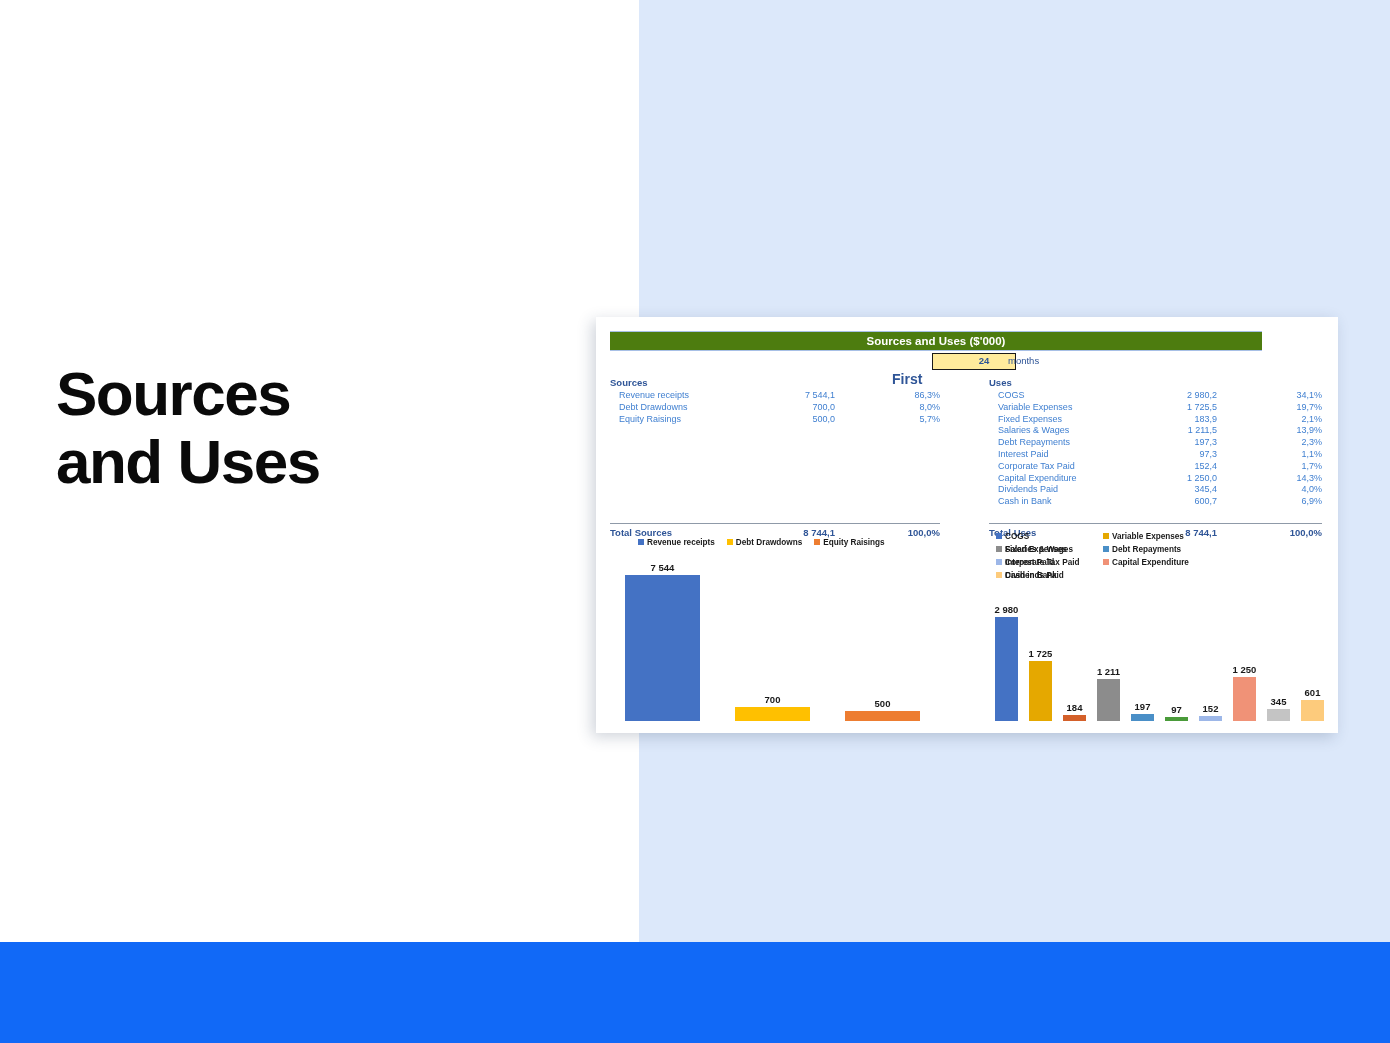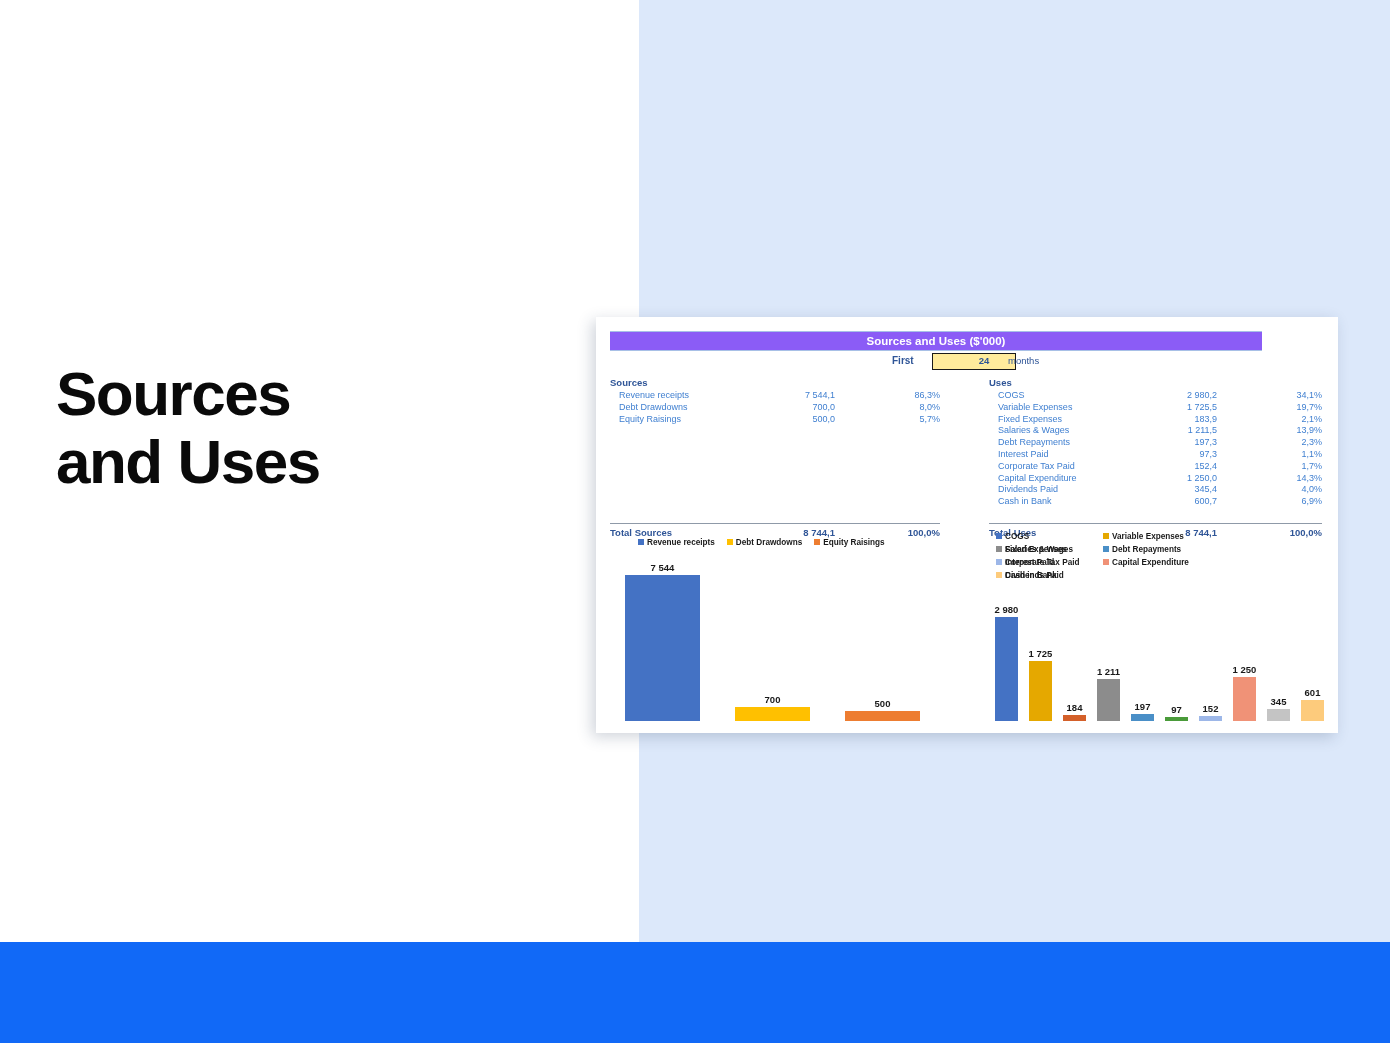--- a/index.html
+++ b/index.html
@@ -56,36 +56,36 @@
   
   #card{
     position:absolute;left:596px;top:317px;width:742px;height:416px;
     background:#ffffff;
     box-shadow:-4px 4px 14px rgba(40,60,90,.22);
   }
   #card-inner{position:absolute;inset:0;}
 
   .title-bar{
     position:absolute;left:14px;top:14px;width:652px;height:18px;
-    background:#8b5cf6;
+    background:#4d7c0f;
     border-top:1px solid #a8c0e6;border-bottom:1px solid #a8c0e6;
     color:#ffffff;font-size:11.5px;font-weight:bold;
     text-align:center;line-height:18px;
   }
 
   .first-row{position:absolute;left:14px;top:37px;width:712px;height:16px;}
   .inp-months{
     position:absolute;left:322px;top:-1px;width:62px;height:15px;
     background:#ffeb9c;border:1.5px solid #1a1a1a;
     color:#2f5597;font-size:9.5px;font-weight:bold;
     text-align:center;line-height:13px;padding-left:20px;
   }
   .lbl-first-txt{
-    position:absolute;left:282px;top:1px;
-    font-size:10px;font-weight:bold;color:#2f5597;
+    position:absolute;left:282px;top:17px;
+    font-size:14px;font-weight:bold;color:#2f5597;
   }
   .lbl-months{
     position:absolute;left:398px;top:1px;
     font-size:9.5px;font-weight:normal;color:#2f5597;
   }
 
   
   .tbl{position:absolute;top:60px;}
   .tbl.sources{left:14px;width:330px;}
   .tbl.uses{left:393px;width:333px;}

